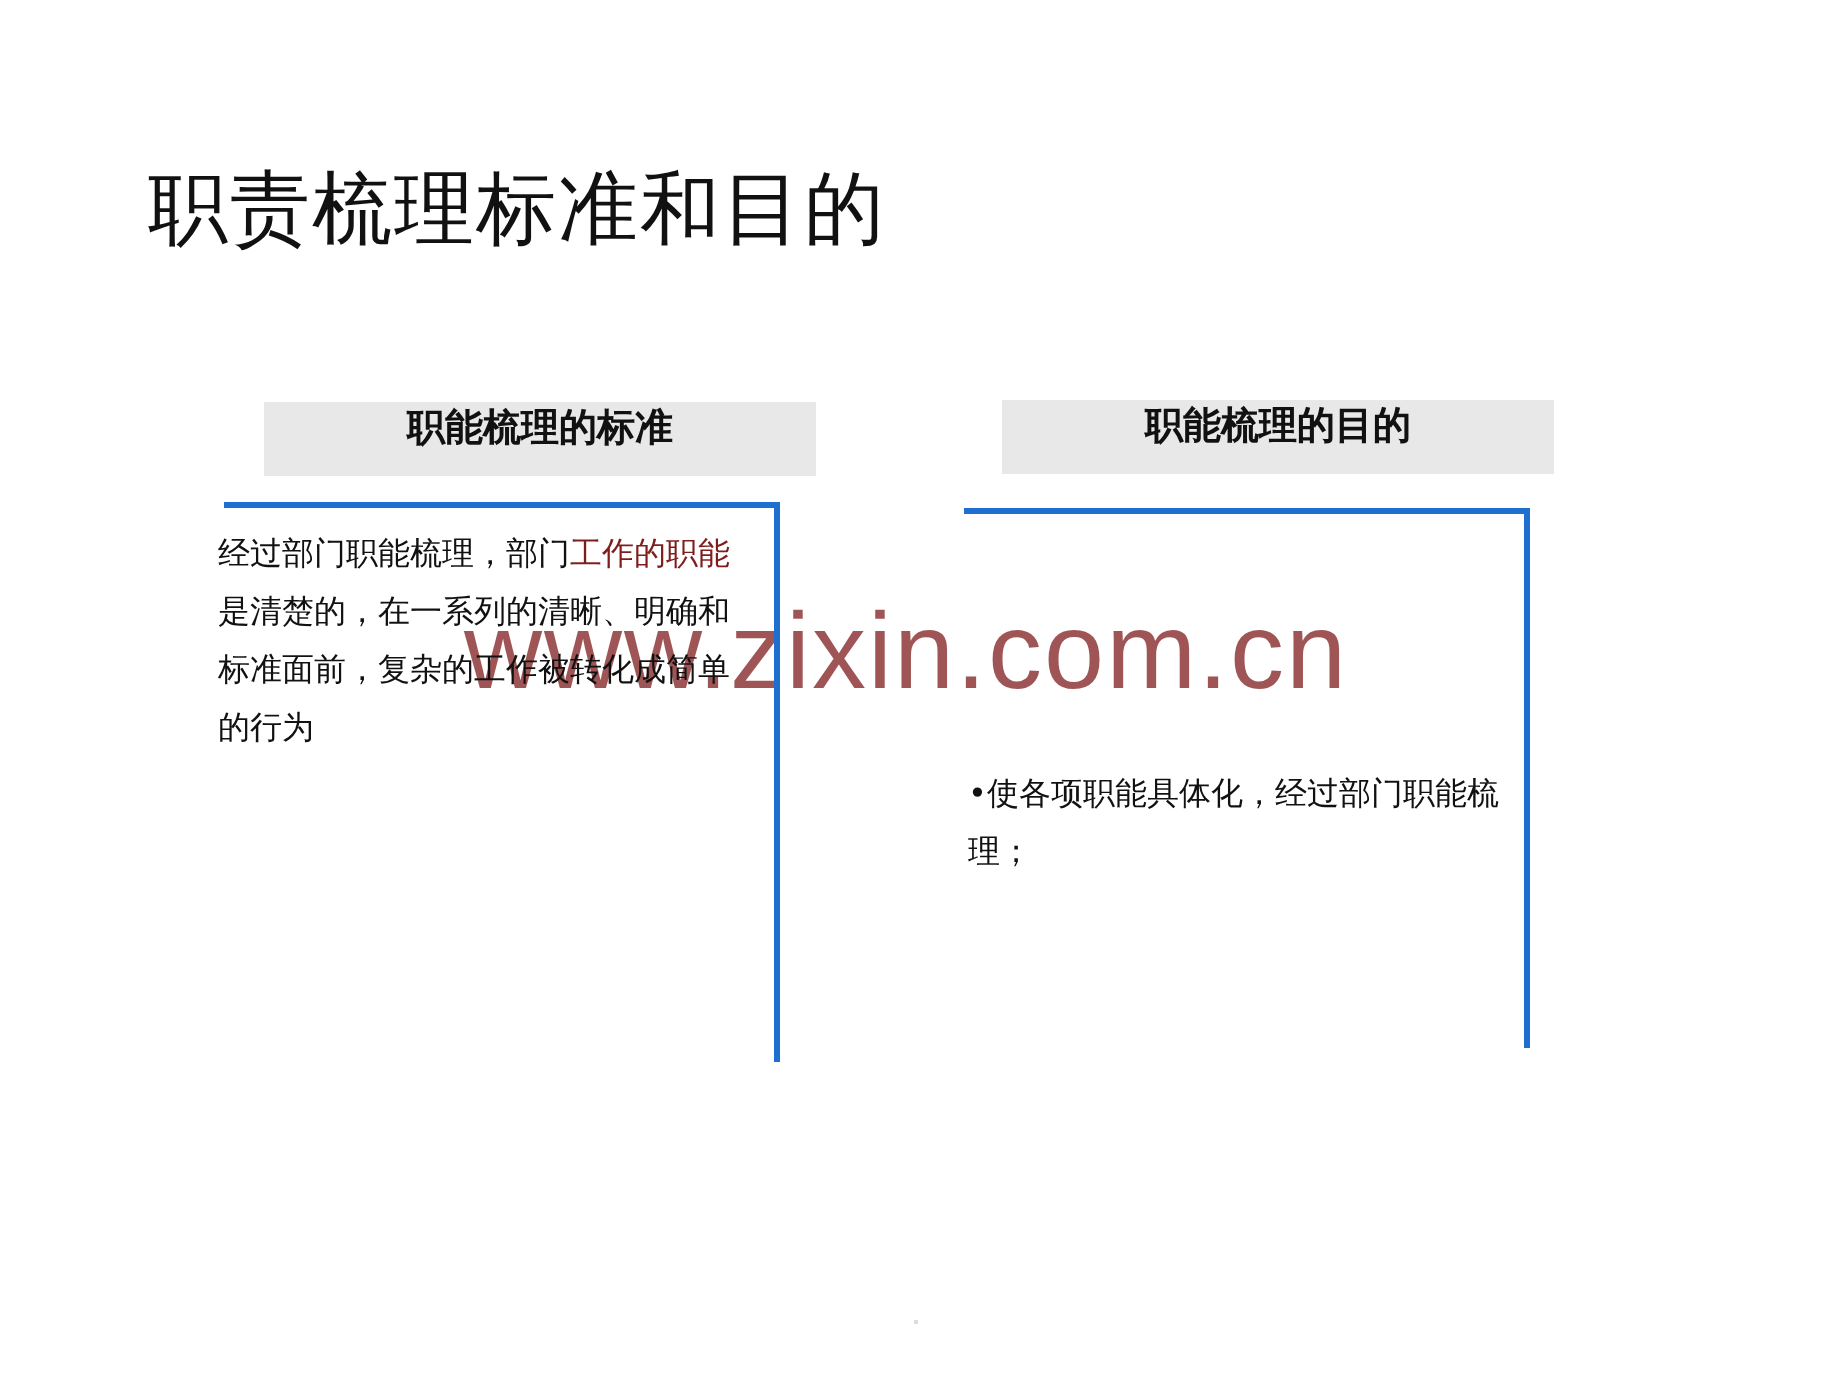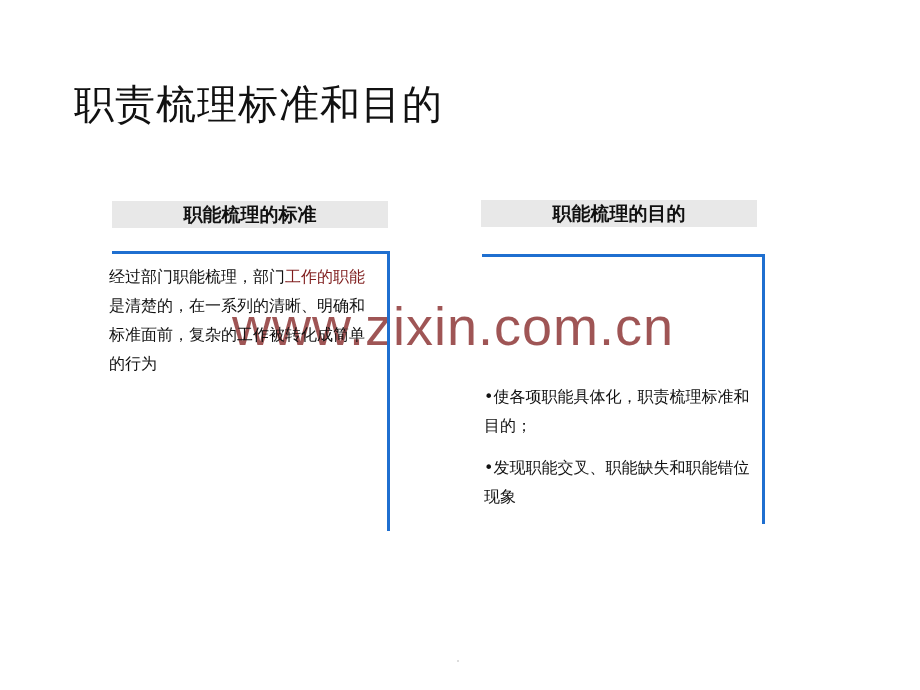--- a/index.html
+++ b/index.html
@@ -21,27 +21,28 @@
       top: 80px;
       font-family: Liberation Serif, serif;
       font-size: 40px;
       line-height: 50px;
       letter-spacing: 1px;
       color: #111111;
       white-space: nowrap;
     }
     .section-header {
       position: absolute;
-      height: 27px;
+      height: 37px;
       background: #e8e8e8;
       font-size: 19px;
       line-height: 27px;
       font-weight: bold;
       text-align: center;
       color: #111111;
+      margin-left: 20px;
     }
     .section-header.left { left: 112px; top: 201px; width: 276px; }
     .section-header.right { left: 481px; top: 200px; width: 276px; }
 
     .box {
       position: absolute;
       border-top: 3px solid #1f6fd0;
       border-right: 3px solid #1f6fd0;
       box-sizing: border-box;
     }
@@ -109,17 +110,16 @@
 
 <div class="section-header left">职能梳理的标准</div>
 <div class="box left"></div>
 <div class="box-text left content-layer">
   <span>经过部门职能梳理，部门</span><span class="highlight">工作的职能</span><span>是清楚的，在一系列的清晰、明确和标准面前，复杂的工作被转化成简单的行为</span>
 </div>
 
 <div class="section-header right">职能梳理的目的</div>
 <div class="box right"></div>
 <ul class="bullets content-layer">
-  <li>•使各项职能具体化，职责梳理标准和目的；</li>
-  <li>•发现职能交叉、职能缺失和职能错位现象</li>
+  <li>•使各项职能具体化，经过部门职能梳理；</li>
 </ul>
 
 <div class="footer-dot"></div>
 
 </body></html>

